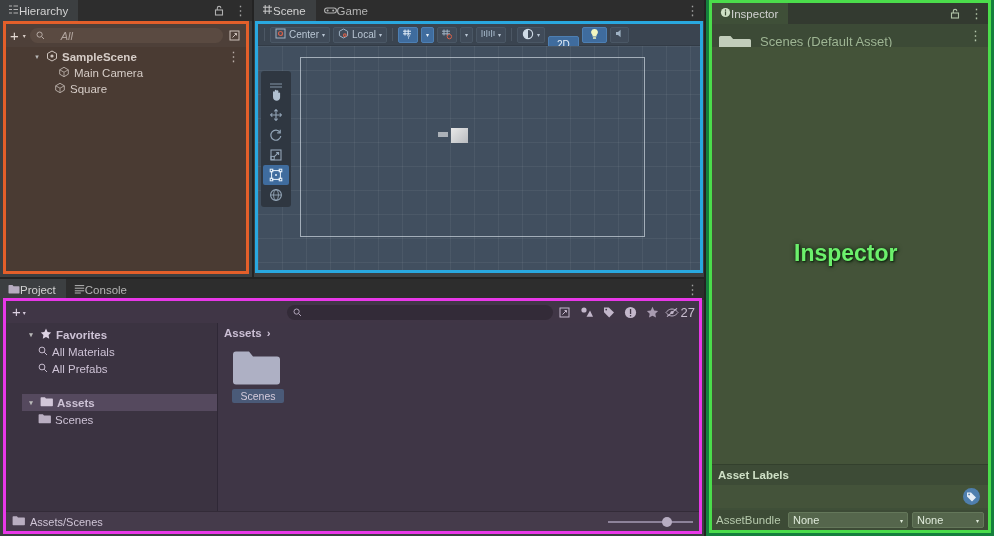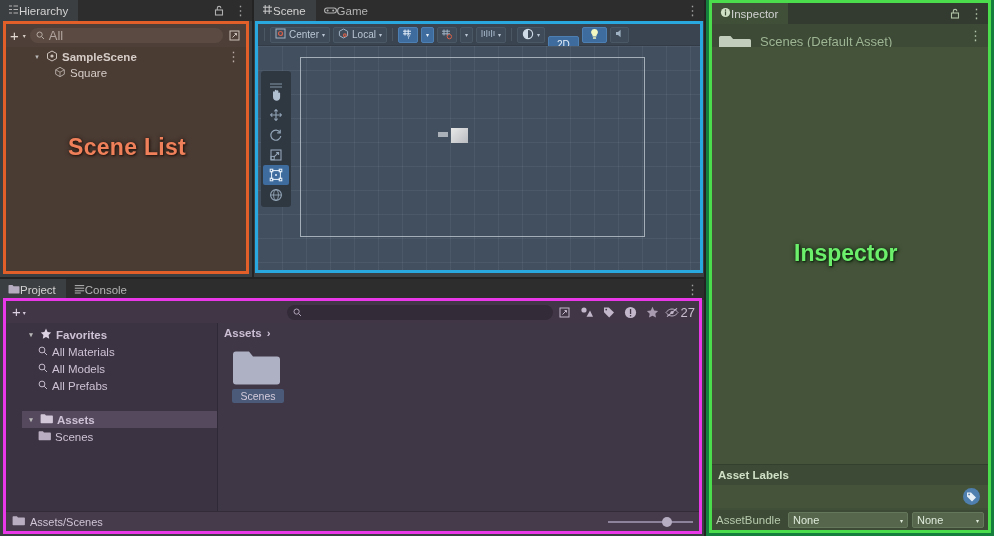--- a/index.html
+++ b/index.html
@@ -24,22 +24,23 @@
   }
   .tab.active { background: #3c3f41; color: #d2d2d2; }
   .tabbar .spacer { flex: 1; }
   .tabbtn { display:flex; align-items:center; padding: 0 5px; color:#a0a0a0; }
   .kebab { letter-spacing: 0px; font-size: 13px; line-height: 10px; }
 
   .toolbar { height: 23px; display: flex; align-items: center; gap: 4px; padding: 0 4px; }
 
   .srch {
     flex: 1; height: 15px; border-radius: 8px;
-    display: flex; align-items: center; gap: 4px; padding: 0 6px;
-    font-size: 13px;
+    display: flex; align-items: center; gap: 16px; padding: 0 6px;
+    font-size: 11px;
+    font-style: italic;
   }
 
   .treerow { display: flex; align-items: center; gap: 4px; height: 16px; font-size: 11.5px; }
   .arrow { width: 10px; text-align: center; font-size: 7px; color: #b9b9b9; }
 
   
   #hierarchy { left: 0; top: 0; width: 252px; height: 277px; background: #3c3f41; }
   #hierarchy .tabbar { background: #2d2d2d; }
   #hierarchy .hbody { position:absolute; left:3px; top:21px; right:3px; bottom:3px;
      background:#4a3b33; border: 3px solid #e35f2a; }
@@ -227,33 +228,41 @@
           <span class="arrow">▾</span>
           <span>
             <svg width="12" height="12" viewBox="0 0 12 12">
                 <path d="M6 1 10.5 3.5v5L6 11 1.5 8.5v-5z" fill="none" stroke="#cdc3bd" stroke-width="1"></path>
                 <circle cx="6" cy="6" r="1.6" fill="#cdc3bd"></circle>
               </svg>
           </span>
           <span style="font-weight:bold;">SampleScene</span>
           <span class="kebab" style="position:absolute;right:6px;color:#b9aea8;">⋮</span>
         </div>
-        <div class="treerow hitem" style="padding-left:48px;">
+        <div class="treerow hitem" style="padding-left:52px;">
           <span>
             <svg width="12" height="12" viewBox="0 0 12 12">
                 <path d="M6 1.3 10.3 3.8v4.4L6 10.7 1.7 8.2V3.8z" fill="none" stroke="#b3a9a3" stroke-width="1"></path>
                 <path d="M1.7 3.8 6 6.2l4.3-2.4M6 6.2v4.5" fill="none" stroke="#b3a9a3" stroke-width=".9"></path>
               </svg>
           </span>
+          <span>Main Camera</span>
+        </div>
+        <div class="treerow hitem" style="padding-left:48px;">
+          <span>
+            <svg width="12" height="12" viewBox="0 0 12 12">
+                <path d="M6 1.3 10.3 3.8v4.4L6 10.7 1.7 8.2V3.8z" fill="none" stroke="#b3a9a3" stroke-width="1"></path>
+                <path d="M1.7 3.8 6 6.2l4.3-2.4M6 6.2v4.5" fill="none" stroke="#b3a9a3" stroke-width=".9"></path>
+              </svg>
+          </span>
           <span>Square</span>
         </div>
       </div>
     </div>
 
-    <div class="scene-list-label">Scene List</div>
   </div>
 
   <div class="panel" id="scene">
     <div class="tabbar">
       <div class="tab active">
         <span>
           <svg width="11" height="11" viewBox="0 0 11 11">
               <g stroke="#cdcdcd" stroke-width="1">
                 <path d="M3.2 1v9M7.2 1v9M1 3.2h9M1 7.2h9"></path>
               </g>
@@ -588,29 +597,20 @@
             </span>
             <span>All Materials</span>
           </div>
           <div class="ptree" style="padding-left:32px;">
             <span>
               <svg width="10" height="10" viewBox="0 0 10 10">
                   <circle cx="4" cy="4" r="2.9" fill="none" stroke="#c6bbcd" stroke-width="1"></circle>
                   <path d="M6.2 6.2 9 9" stroke="#c6bbcd" stroke-width="1"></path>
                 </svg>
             </span>
-            <span>All Models</span>
-          </div>
-          <div class="ptree" style="padding-left:32px;">
-            <span>
-              <svg width="10" height="10" viewBox="0 0 10 10">
-                  <circle cx="4" cy="4" r="2.9" fill="none" stroke="#c6bbcd" stroke-width="1"></circle>
-                  <path d="M6.2 6.2 9 9" stroke="#c6bbcd" stroke-width="1"></path>
-                </svg>
-            </span>
             <span>All Prefabs</span>
           </div>
 
           <div style="height:17px;"></div>
 
           <div class="ptree bold sel">
             <span class="arrow">▾</span>
             <span>
               <svg width="13" height="11" viewBox="0 0 13 11">
                   <path d="M.6 2A.7.7 0 0 1 1.3 1.3h3.6l1.1 1.3h6.2a.7.7 0 0 1 .7.7v6.2a.7.7 0 0 1-.7.7H1.3a.7.7 0 0 1-.7-.7z" fill="#d2c7d9"></path>

